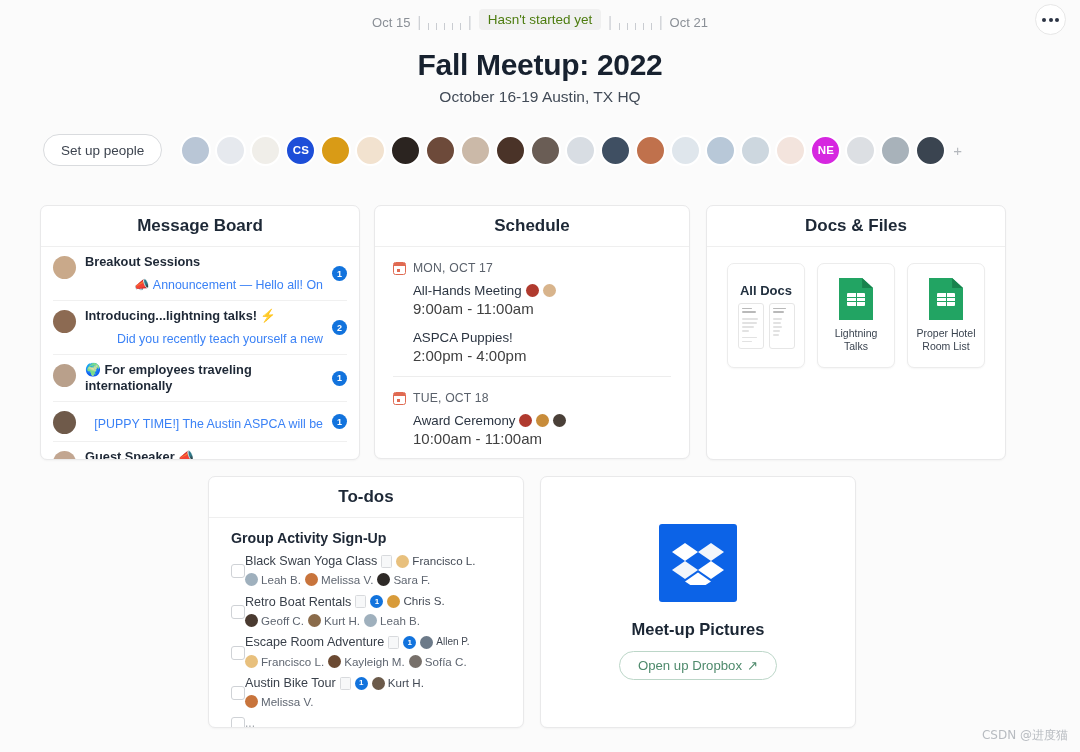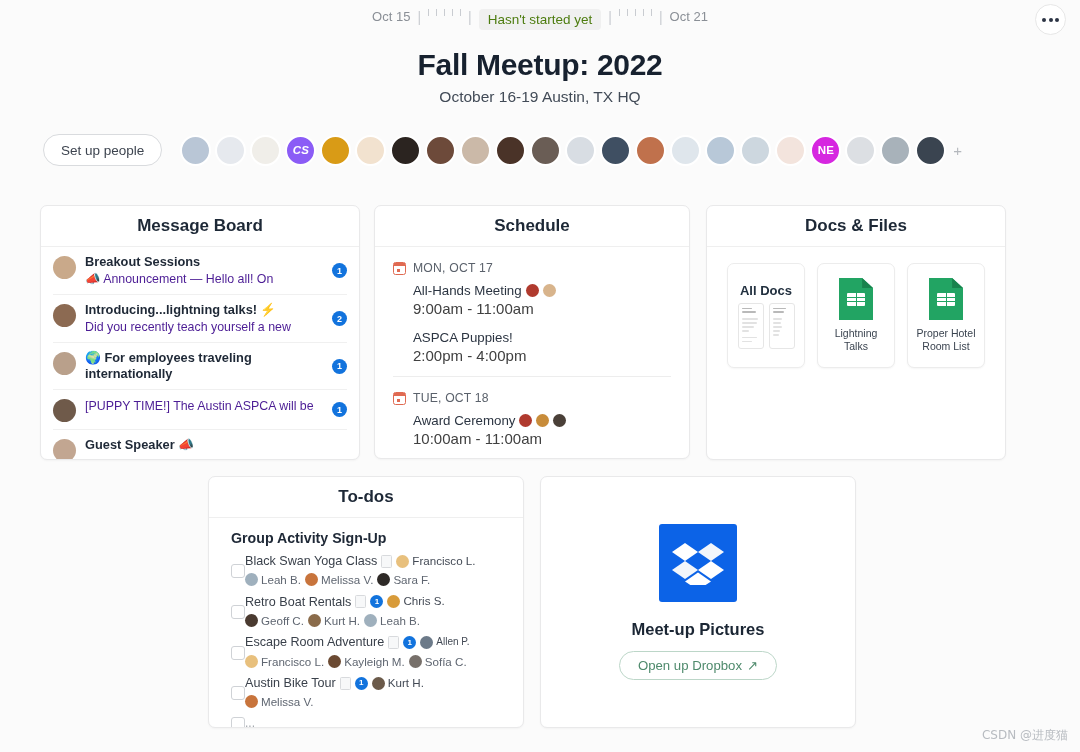--- a/index.html
+++ b/index.html
@@ -11,21 +11,21 @@
     color: #1f2b3d;
     overflow: hidden;
   }
   #root { position: relative; width: 1080px; height: 752px; }
 
   
   .topbar {
     position: absolute; top: 0; left: 0; width: 1080px; height: 38px;
     display: flex; align-items: center; justify-content: center;
   }
-  .timeline { display: flex; align-items: flex-start; gap: 7px; font-size: 13px; color: #8a8f96; }
+  .timeline { display: flex; align-items: flex-end; gap: 7px; font-size: 13px; color: #8a8f96; }
   .tl-date { font-size: 13px; color: #8a8f96; }
   .tl-bigtick { color: #c9ccd1; font-size: 14px; }
   .tl-ticks { display: flex; gap: 7px; }
   .tl-tick { display: inline-block; width: 1px; height: 7px; background: #c9ccd1; }
   .tl-status {
     background: #f0f0f0; border-radius: 4px; padding: 3px 9px;
     font-size: 13.5px; color: #4d7c0f;
   }
   .more-btn {
     position: absolute; top: 4px; right: 14px;
@@ -88,22 +88,22 @@
   .msg-item {
     display: flex; align-items: flex-start; gap: 9px;
     padding: 7px 0 7px 0; border-bottom: 1px solid #f0f0f0;
     cursor: pointer; position: relative;
   }
   .msg-item:last-child { border-bottom: none; }
   .msg-av { width: 23px; height: 23px; border-radius: 50%; flex: none; margin-top: 2px;
             background-size: cover; background-position: center; }
   .msg-body { flex: 1; min-width: 0; }
   .msg-title { font-size: 12.8px; font-weight: bold; color: #1e2836; line-height: 1.25; }
-  .msg-snip { font-size: 12.4px; color: #4c1d95; line-height: 1.3; margin-top: 1px;
-              white-space: nowrap; overflow: hidden; }
+  .msg-snip { font-size: 12.4px; color: #3b82f6; line-height: 1.3; margin-top: 7px;
+              white-space: nowrap; overflow: hidden; text-align: right; }
   .badge {
     width: 15px; height: 15px; border-radius: 50%; background: #1273dd;
     color: #fff; font-size: 9px; font-weight: bold;
     display: flex; align-items: center; justify-content: center;
     flex: none; align-self: center; box-shadow: 0 0 0 2px #fff;
   }
 
   
   #sched-card { left: 374px; top: 205px; width: 316px; height: 254px; }
   .sched-body { padding: 14px 18px 0 18px; }
@@ -234,21 +234,21 @@
 
   <div class="page-title">Fall Meetup: 2022</div>
   <div class="page-sub">October 16-19 Austin, TX HQ</div>
 
   <div class="people-row">
     <div class="setup-people">Set up people</div>
     <div class="avatars" id="avatars">
         <div class="av" style="background: rgb(185, 198, 214);"></div>
         <div class="av" style="background: rgb(230, 233, 238);"></div>
         <div class="av" style="background: rgb(240, 238, 233);"></div>
-        <div class="av" style="background: #8b5cf6; font-style: italic;">CS</div>
+        <div class="av" style="background: #1d4ed8;">CS</div>
         <div class="av" style="background: rgb(217, 155, 22);"></div>
         <div class="av" style="background: rgb(242, 226, 207);"></div>
         <div class="av" style="background: rgb(43, 36, 32);"></div>
         <div class="av" style="background: rgb(109, 74, 58);"></div>
         <div class="av" style="background: rgb(203, 185, 168);"></div>
         <div class="av" style="background: rgb(74, 51, 40);"></div>
         <div class="av" style="background: rgb(106, 93, 85);"></div>
         <div class="av" style="background: rgb(216, 221, 227);"></div>
         <div class="av" style="background: rgb(63, 79, 98);"></div>
         <div class="av" style="background: rgb(192, 113, 76);"></div>

